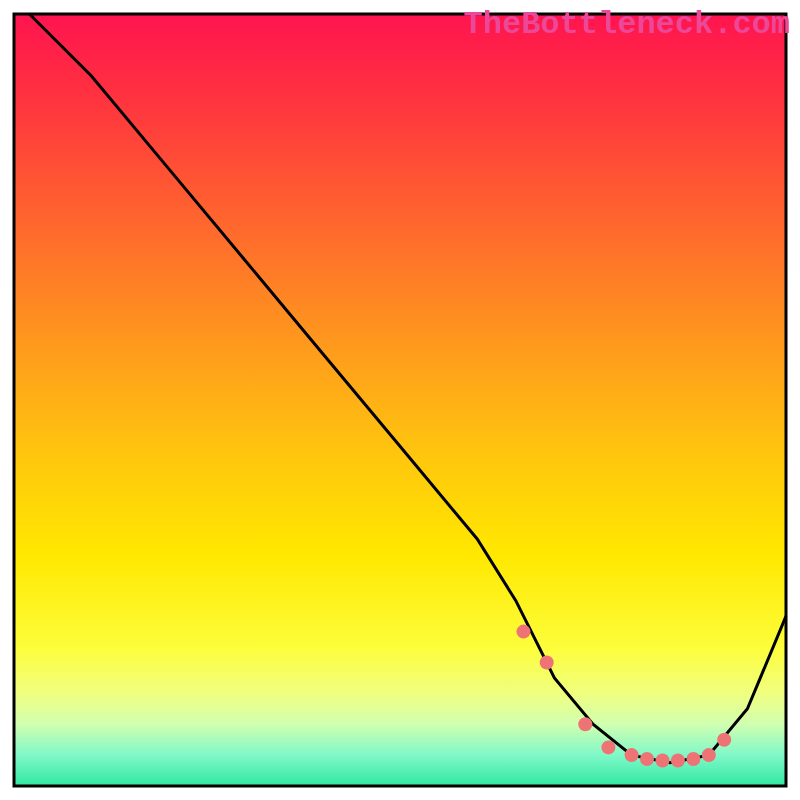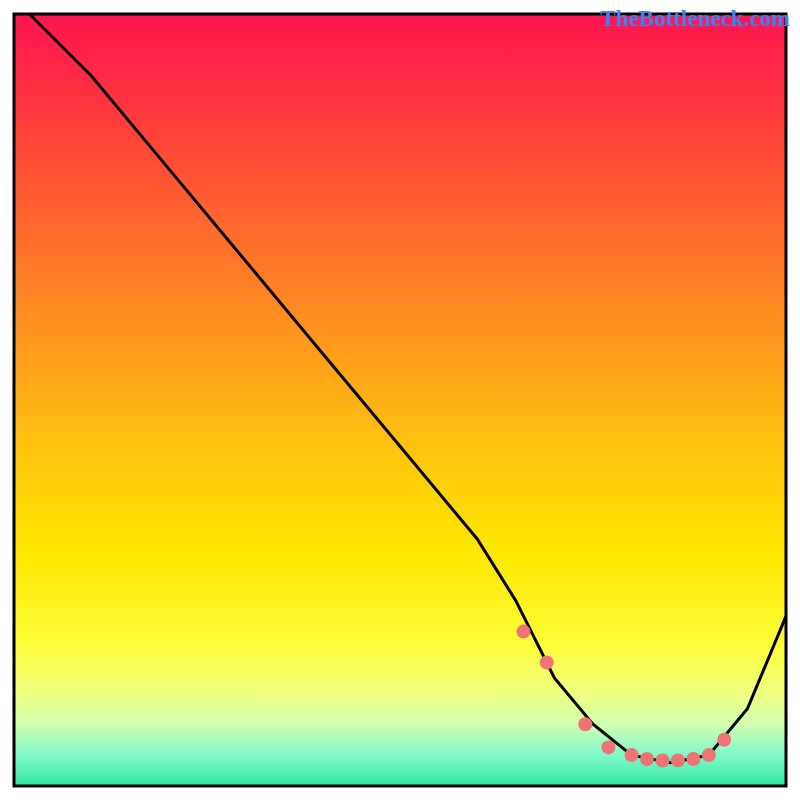--- a/index.html
+++ b/index.html
@@ -13,24 +13,24 @@
   }
   .chart-container {
     position: relative;
     width: 800px;
     height: 800px;
   }
   .watermark {
     position: absolute;
     top: 6px;
     right: 10px;
-    font-family: Liberation Serif, serif;
-    font-size: 23px;
+    font-family: Liberation Mono, monospace;
+    font-size: 32px;
     font-weight: bold;
-    color: #3b82f6;
+    color: #ec4899;
     z-index: 10;
   }
   svg {
     display: block;
   }
 </style>
 </head>
 <body>
 
 <div class="chart-container">

